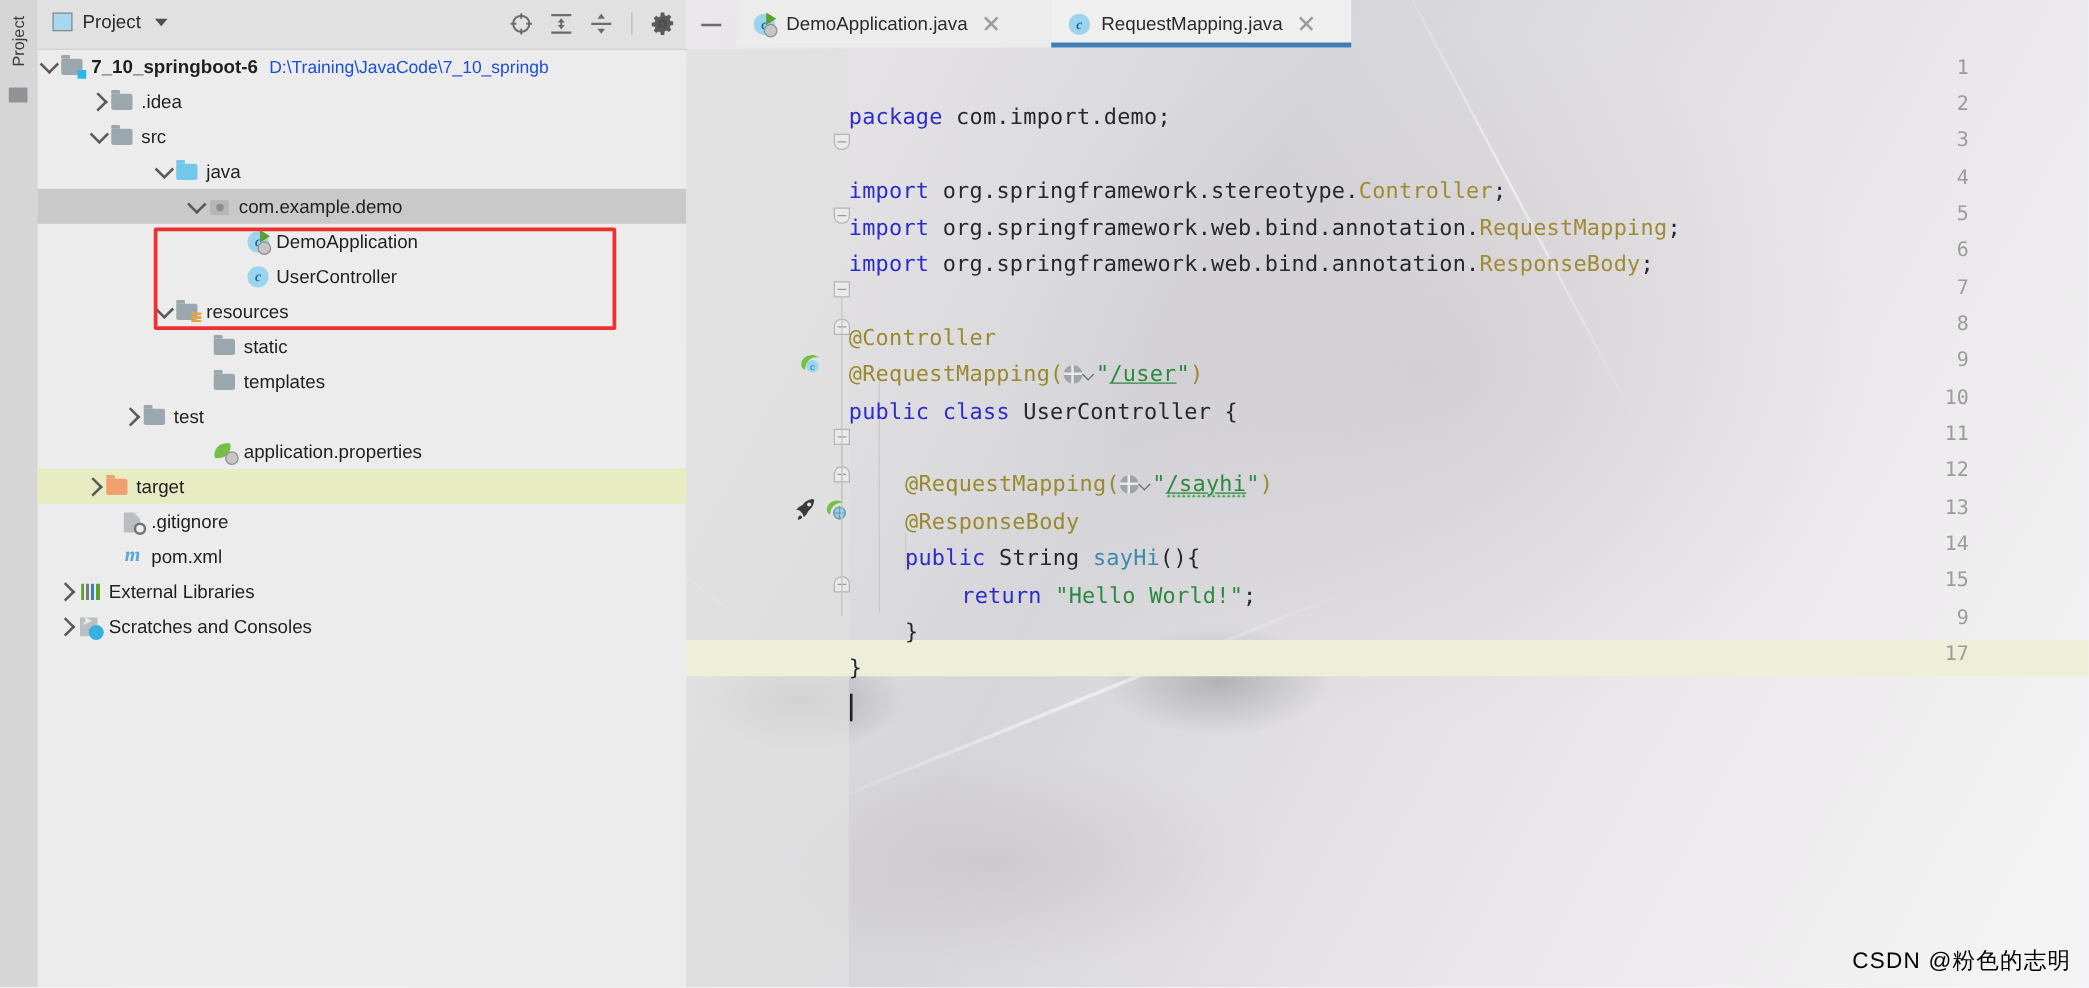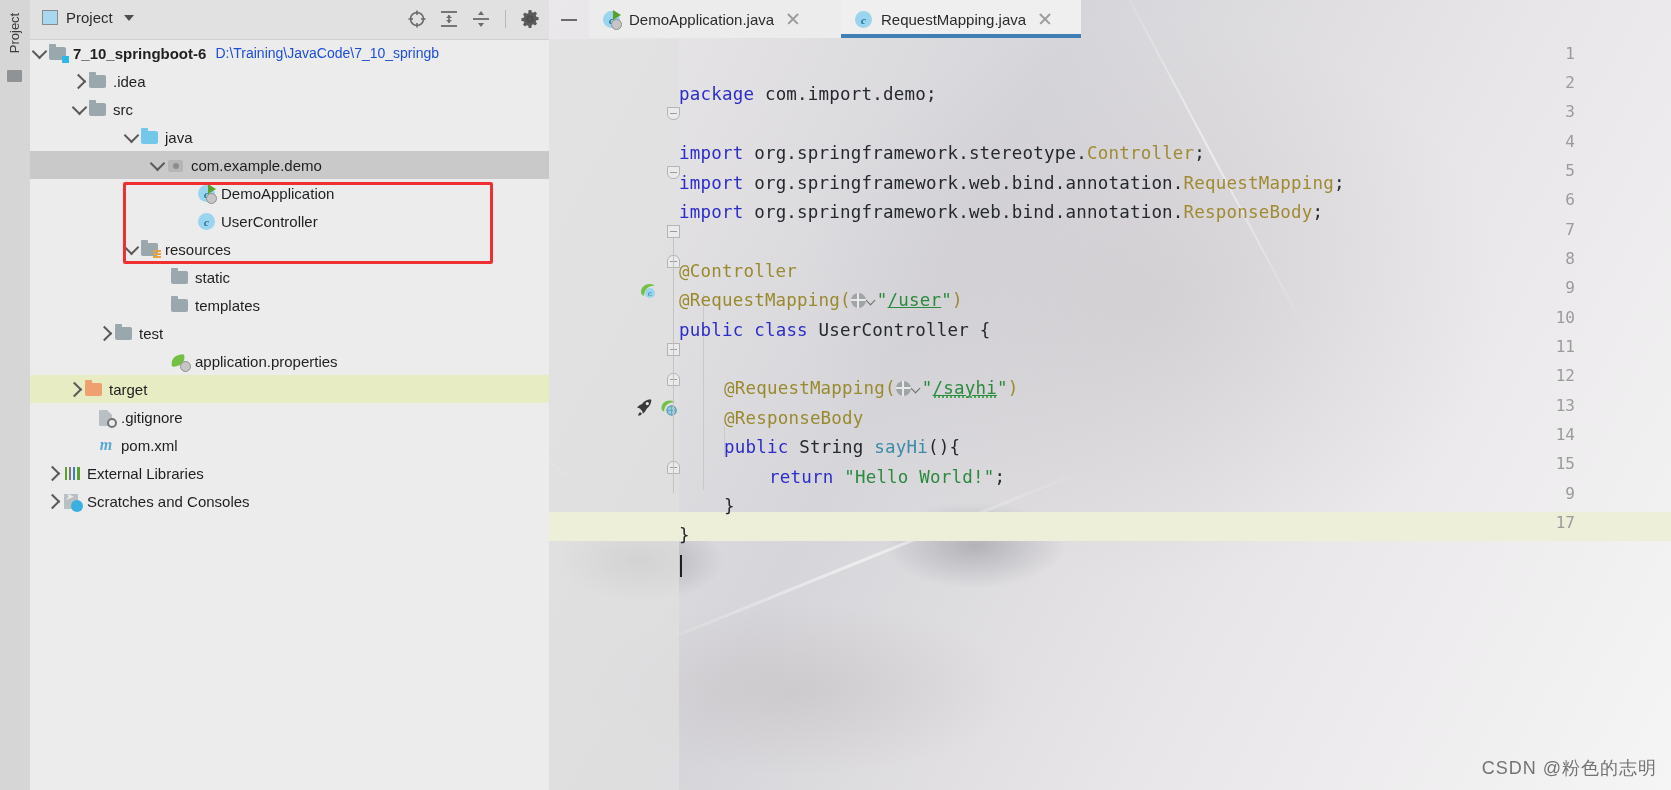--- a/index.html
+++ b/index.html
@@ -217,21 +217,21 @@
 
   .globe { display: inline-block; width: 15px; height: 15px; border-radius: 50%;
            background: #9fa4a6; position: relative; vertical-align: -2px; }
   .globe::before { content:""; position:absolute; left:6px; top:0; width:2px; height:15px; background:#e9e9e9; }
   .globe::after  { content:""; position:absolute; left:0; top:6px; width:15px; height:2px; background:#e9e9e9; }
   .gchev { display: inline-block; width: 6px; height: 6px; border-right: 1.6px solid #6b6b6b;
            border-bottom: 1.6px solid #6b6b6b; transform: rotate(45deg); vertical-align: 2px; margin: 0 3px 0 1px; }
 
   .watermark {
     position: absolute; right: 14px; bottom: 10px;
-    font-size: 18px; color: #737373; letter-spacing: 1px;
+    font-size: 18px; color: #000000; letter-spacing: 1px;
   }
 </style>
 </head>
 <body>
 
 <div id="app">
 
   <div class="bg-photo"></div>
   <div class="bg-streak" style="left:620px; top:560px; width:480px; height:3px; transform:rotate(-22deg);"></div>
   <div class="bg-streak" style="left:1000px; top:150px; width:420px; height:2px; transform:rotate(62deg);"></div>

